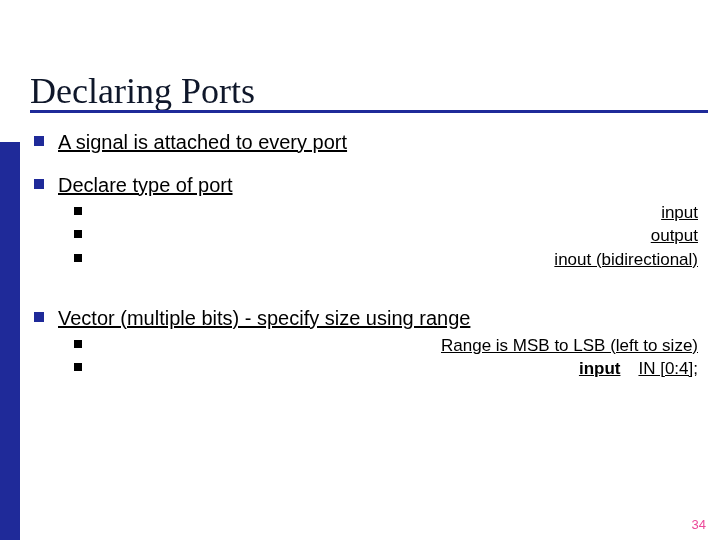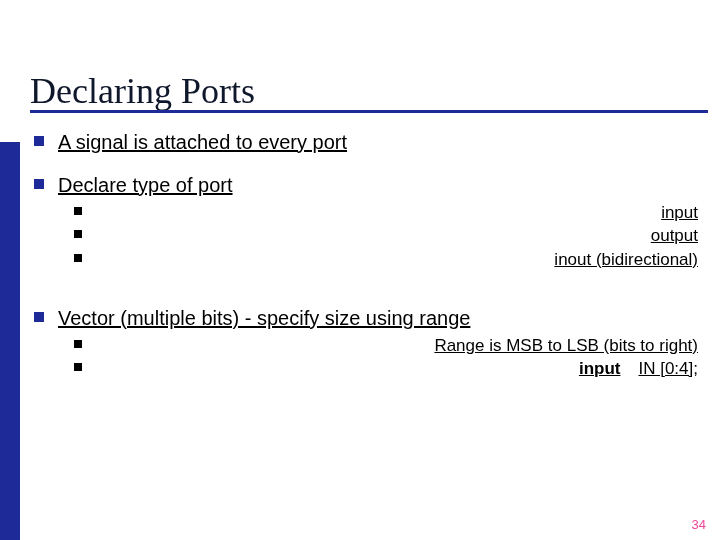--- a/index.html
+++ b/index.html
@@ -128,21 +128,21 @@
         <li><span>input</span></li>
         <li><span>output</span></li>
         <li><span>inout (bidirectional)</span></li>
       </ul>
     </li>
 
 
     <li style="margin-bottom:0;margin-top:36px;">
       <span>Vector (multiple bits) - specify size using range</span>
       <ul class="sub">
-        <li><span>Range is MSB to LSB (bits to right)</span></li>
+        <li><span>Range is MSB to LSB (left to size)</span></li>
         <li>
           <span class="kw">input</span><span class="tab2"></span><span>IN [0:4];</span>
         </li>
       </ul>
     </li>
 
   </ul>
 
   <div class="pagenum">34</div>
 

